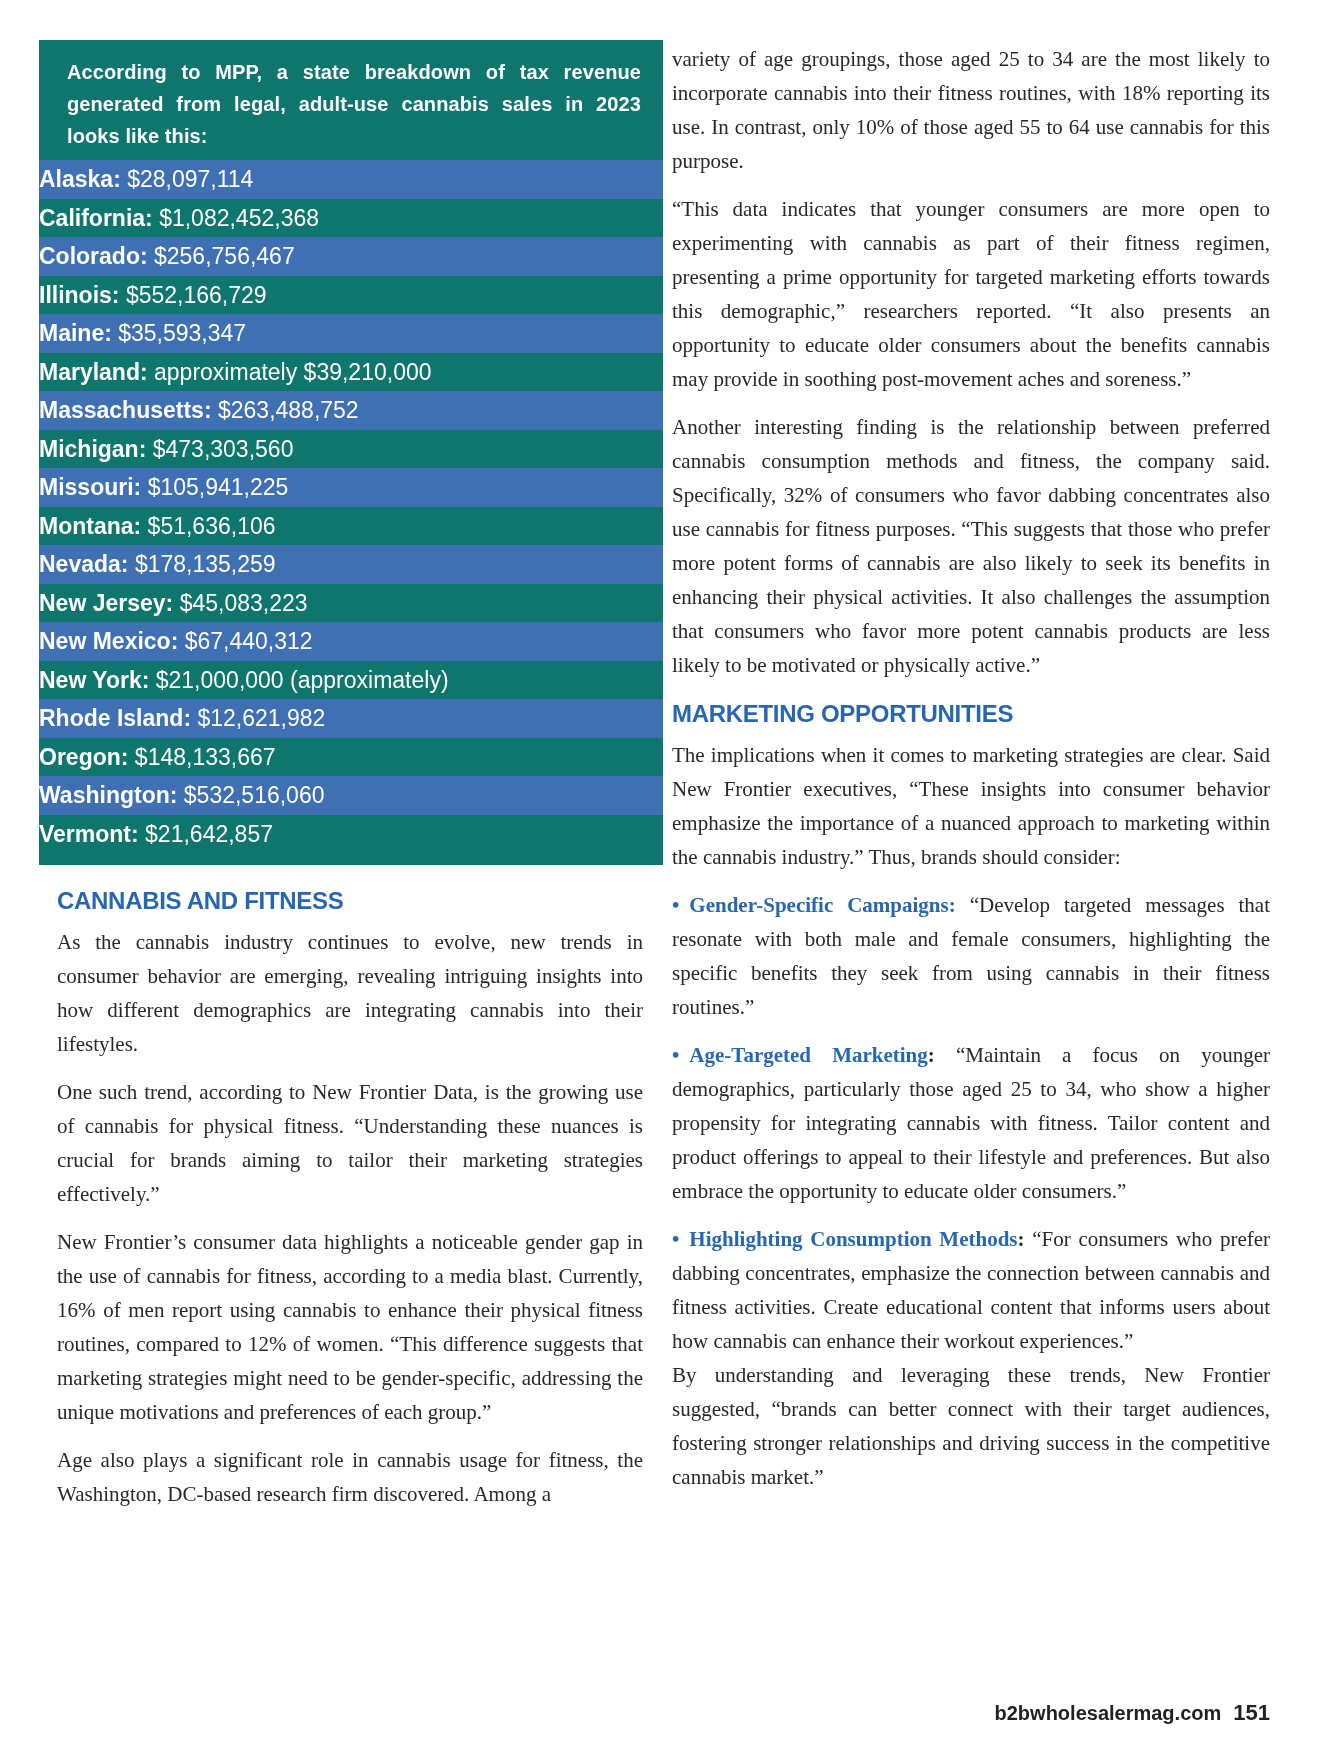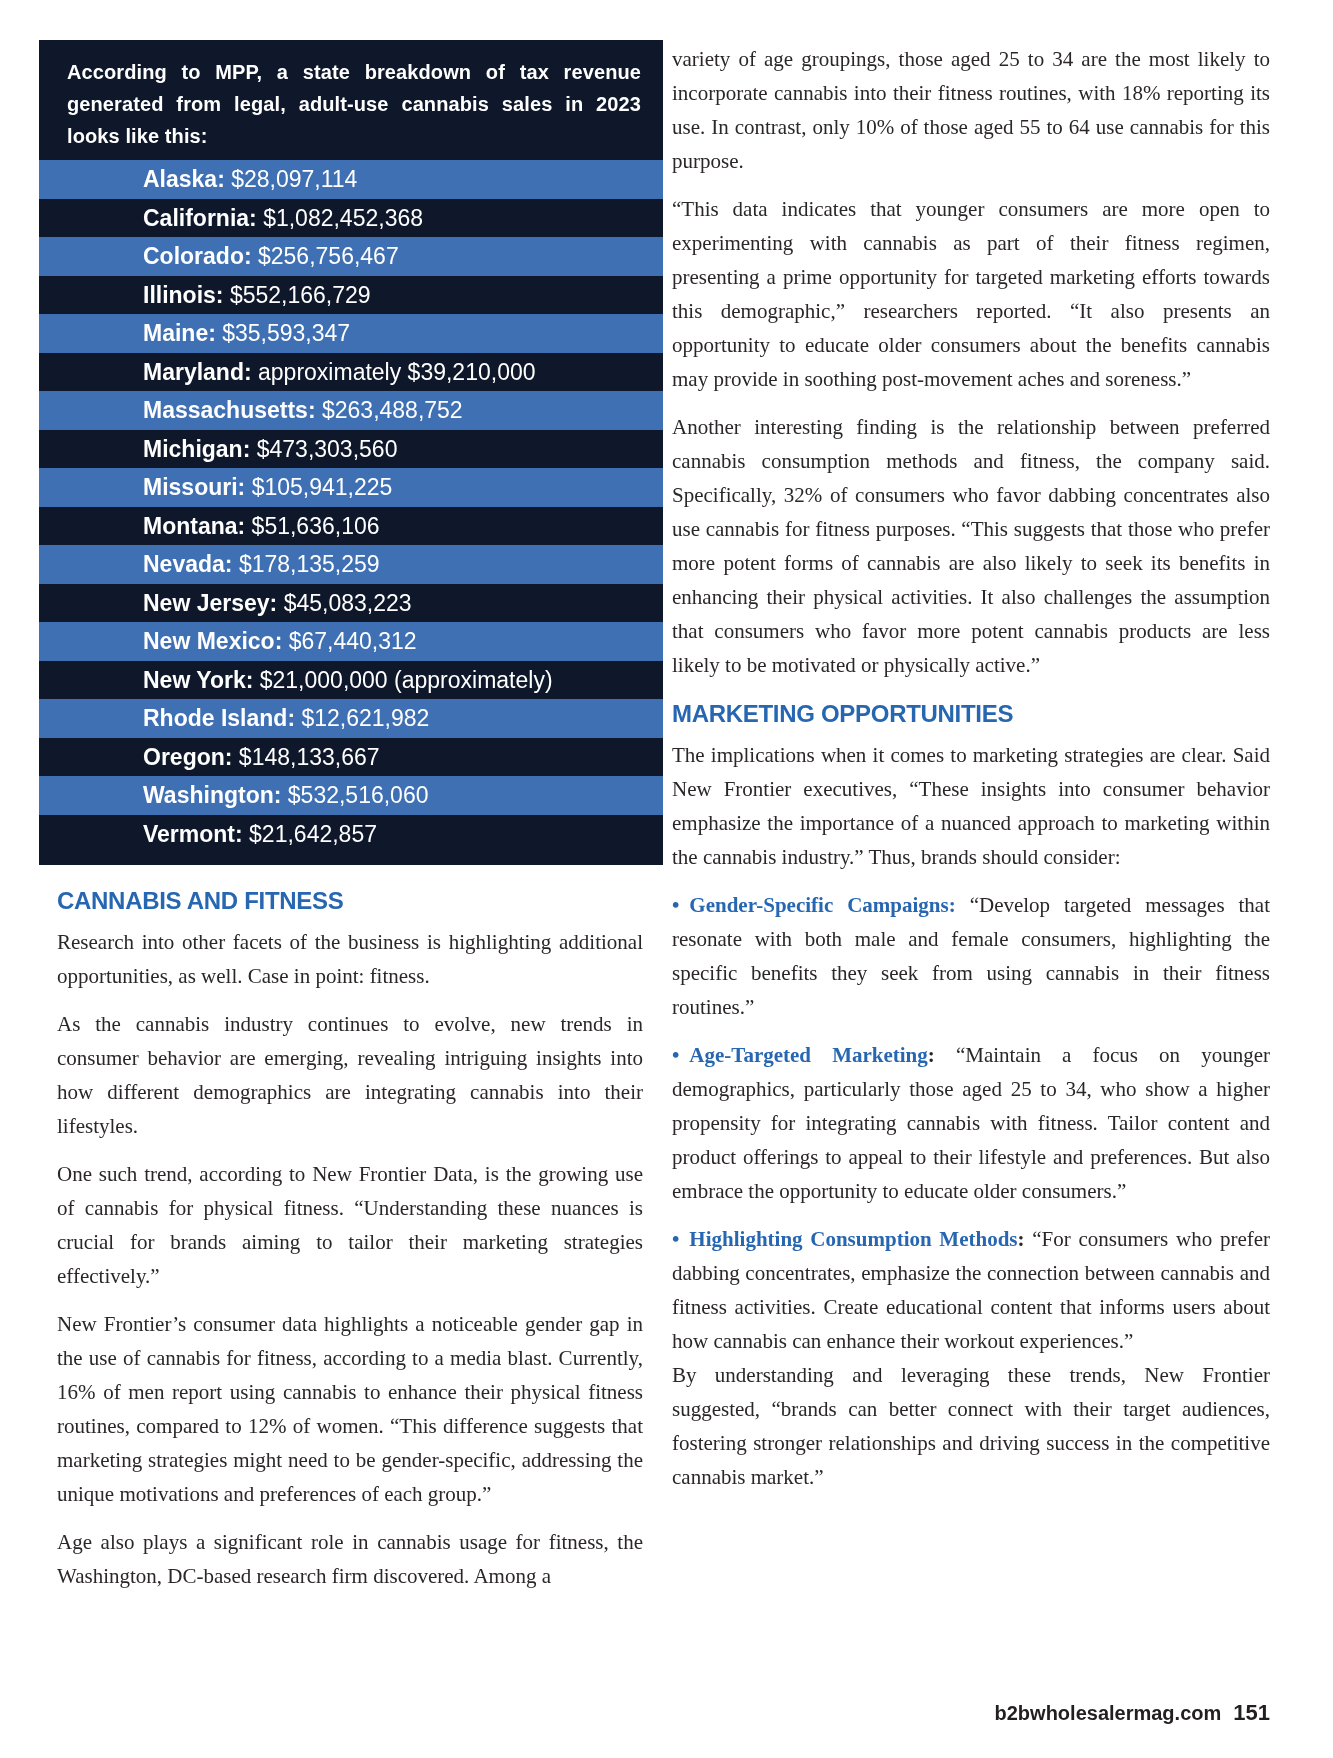--- a/index.html
+++ b/index.html
@@ -9,33 +9,33 @@
     font-family:"Liberation Serif", serif;
     color:#2b2728;
   }
 
   
   .left-col  { position:absolute; left:39px;  top:40px; width:624px; }
   .right-col { position:absolute; left:672px; top:42px; width:598px; }
 
   
   .infobox {
-    width:624px; background:#0f172a; padding-bottom:12px;
+    width:624px; background:#0f766e; padding-bottom:12px;
   }
   .infobox-header {
     color:#ffffff; font-family:"Liberation Sans", sans-serif;
     font-weight:bold; font-size:20px; line-height:32px;
     padding:16px 22px 8px 28px; letter-spacing:0.1px;
   }
   .infobox-header > div { text-align:justify; text-align-last:justify; }
   .infobox-header > div:last-child { text-align-last:left; }
 
   .state-list { width:100%; }
   .state-row {
-    height:38.5px; line-height:38.5px; padding-left:104px;
+    height:38.5px; line-height:38.5px; 
     font-family:"Liberation Sans", sans-serif; font-size:23px;
     color:#ffffff; white-space:nowrap; box-sizing:border-box;
   }
   .state-row:nth-of-type(odd) { background:#3f70b4; }
   .state-name { font-weight:bold; }
 
   
   .col-text { margin-left:18px; width:586px; }
 
   .section-heading {
@@ -116,21 +116,20 @@
         <div class="state-row"><span class="state-name">Washington:</span> <span class="state-value">$532,516,060</span></div>
 
         <div class="state-row"><span class="state-name">Vermont:</span> <span class="state-value">$21,642,857</span></div>
       </div>
   </div>
 
   <div class="col-text">
     <div class="section-heading">CANNABIS AND FITNESS</div>
     <div>
 
-        <p class="body">Research into other facets of the business is highlighting additional opportunities, as well. Case in point: fitness.</p>
 
         <p class="body">As the cannabis industry continues to evolve, new trends in consumer behavior are emerging, revealing intriguing insights into how different demographics are integrating cannabis into their lifestyles.</p>
 
         <p class="body">One such trend, according to New Frontier Data, is the growing use of cannabis for physical fitness. “Understanding these nuances is crucial for brands aiming to tailor their marketing strategies effectively.”</p>
 
         <p class="body">New Frontier’s consumer data highlights a noticeable gender gap in the use of cannabis for fitness, according to a media blast. Currently, 16% of men report using cannabis to enhance their physical fitness routines, compared to 12% of women. “This difference suggests that marketing strategies might need to be gender-specific, addressing the unique motivations and preferences of each group.”</p>
 
         <p class="body">Age also plays a significant role in cannabis usage for fitness, the Washington, DC-based research firm discovered. Among a</p>
       </div>
   </div>

